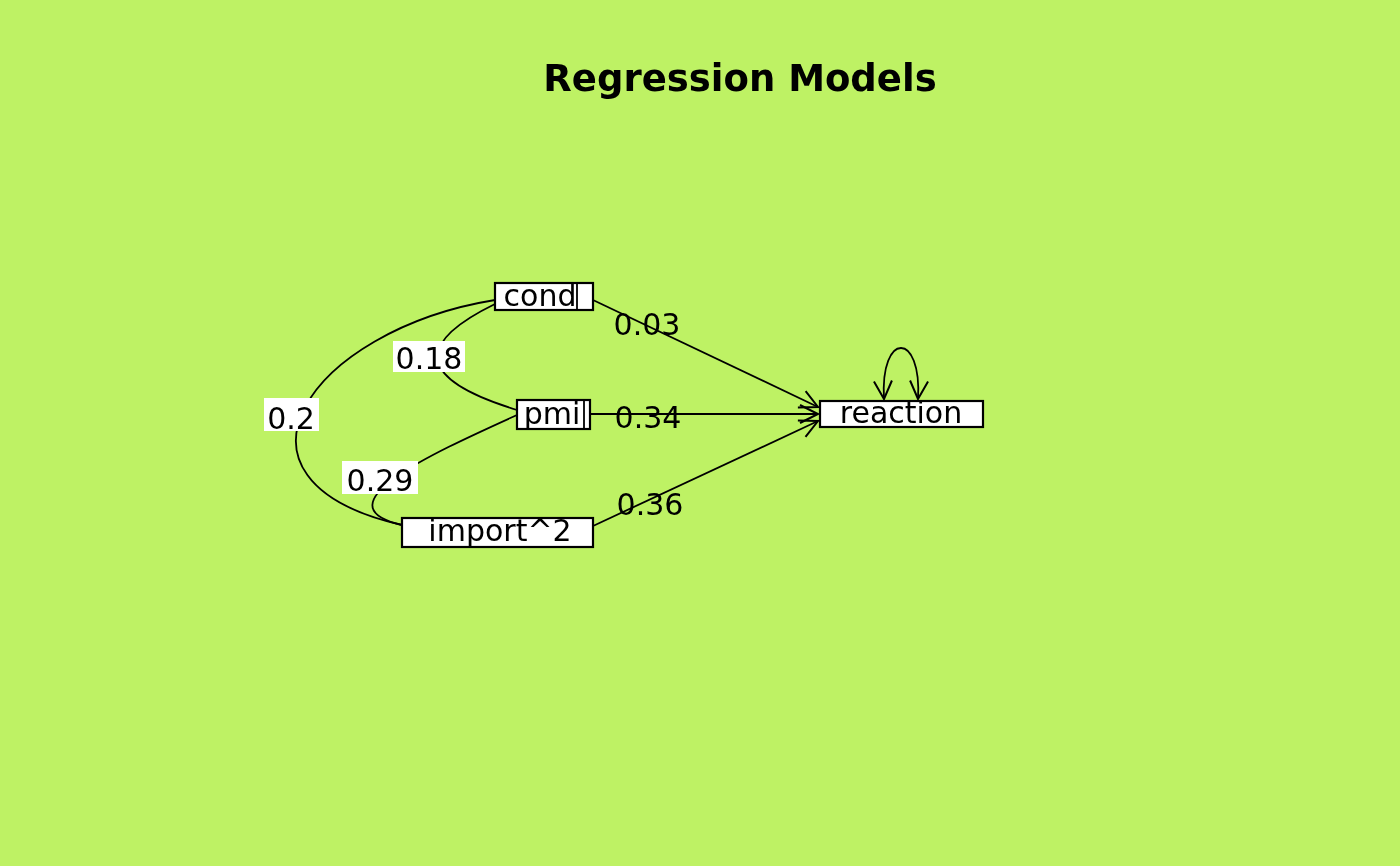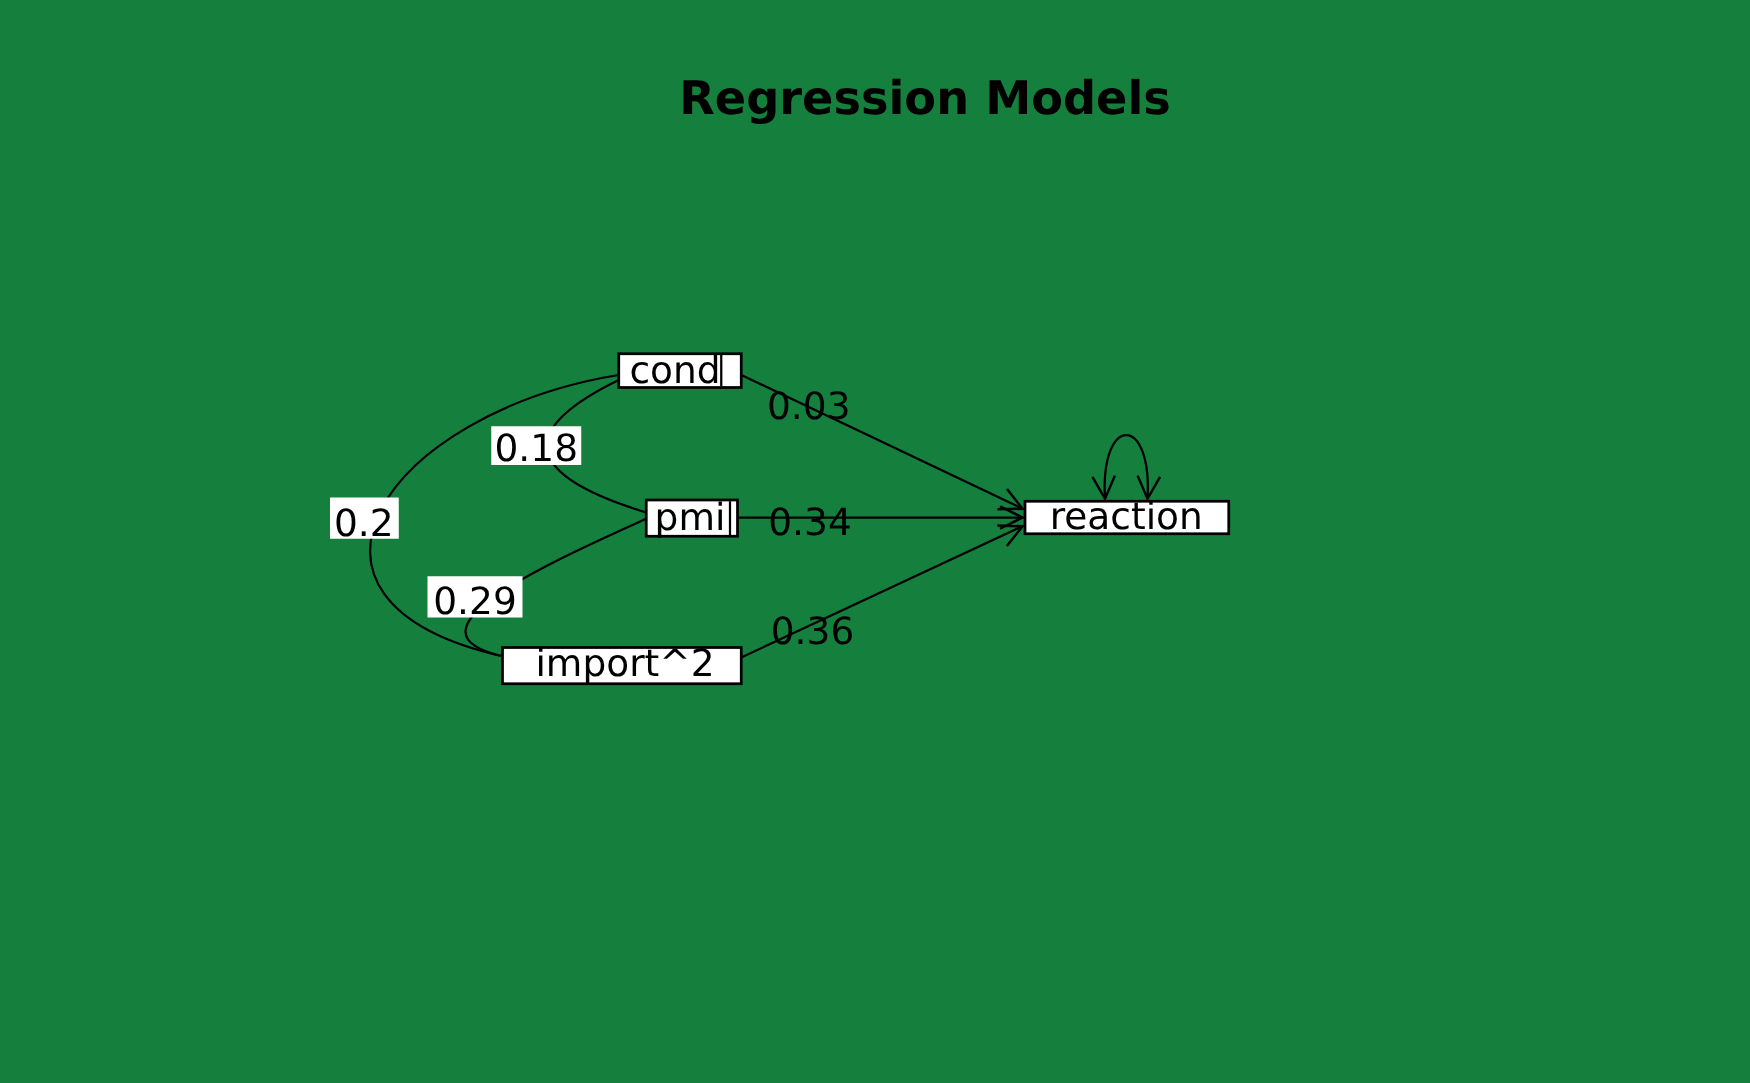--- a/index.html
+++ b/index.html
@@ -4,21 +4,21 @@
 <style>
   html, body {
     margin: 0;
     padding: 0;
     background: #ffffff;
   }
   .canvas {
     position: relative;
     width: 1400px;
     height: 866px;
-    background: #15803d;
+    background: #bef264;
     overflow: hidden;
     font-family: "DejaVu Sans", sans-serif;
   }
   svg {
     position: absolute;
     left: 0;
     top: 0;
   }
   .title-text {
     font-family: "DejaVu Sans", sans-serif;

